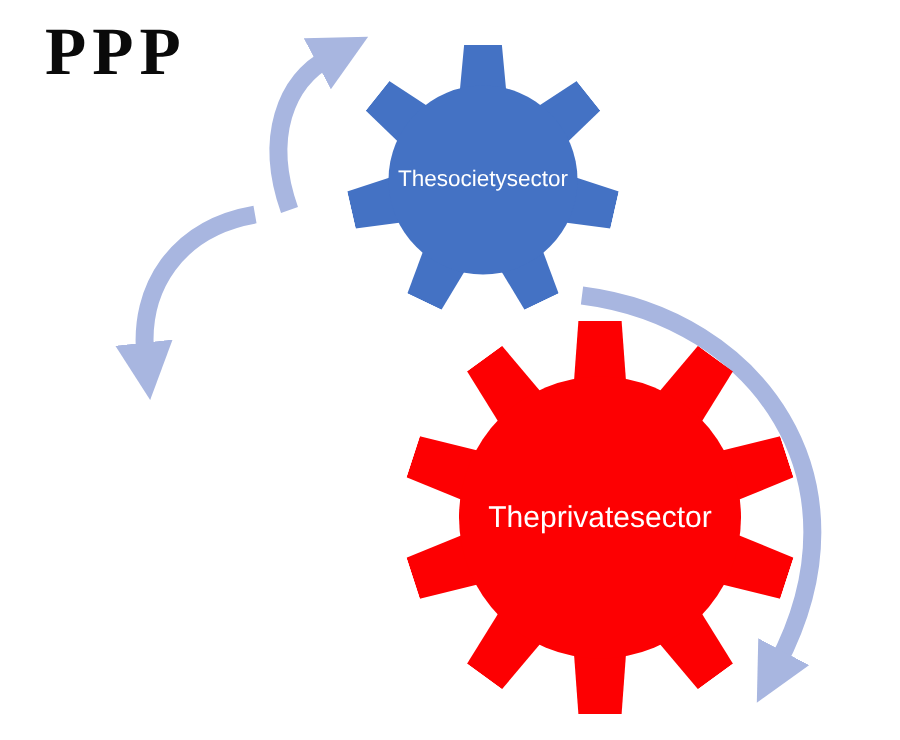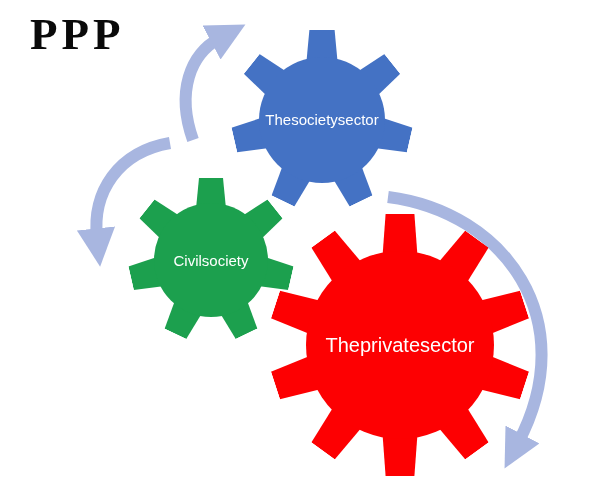--- a/index.html
+++ b/index.html
@@ -65,34 +65,20 @@
       <div class="tooth" style="transform: rotate(51.4286deg);"></div>
       <div class="tooth" style="transform: rotate(0deg);"></div>
     <div class="body"></div>
     <div class="label">
       <div>The</div>
       <div>society</div>
       <div class="squiggle">sector</div>
     </div>
   </div>
 
-  <div class="gear gear-civil" style="--c: #1ca04e;">
-      <div class="tooth" style="transform: rotate(308.571deg);"></div>
-      <div class="tooth" style="transform: rotate(257.143deg);"></div>
-      <div class="tooth" style="transform: rotate(205.714deg);"></div>
-      <div class="tooth" style="transform: rotate(154.286deg);"></div>
-      <div class="tooth" style="transform: rotate(102.857deg);"></div>
-      <div class="tooth" style="transform: rotate(51.4286deg);"></div>
-      <div class="tooth" style="transform: rotate(0deg);"></div>
-    <div class="body"></div>
-    <div class="label">
-      <div>Civil</div>
-      <div>society</div>
-    </div>
-  </div>
 
   <div class="gear gear-public" style="--c: #fd0002;">
       <div class="tooth" style="transform: rotate(324deg);"></div>
       <div class="tooth" style="transform: rotate(288deg);"></div>
       <div class="tooth" style="transform: rotate(252deg);"></div>
       <div class="tooth" style="transform: rotate(216deg);"></div>
       <div class="tooth" style="transform: rotate(180deg);"></div>
       <div class="tooth" style="transform: rotate(144deg);"></div>
       <div class="tooth" style="transform: rotate(108deg);"></div>
       <div class="tooth" style="transform: rotate(72deg);"></div>

